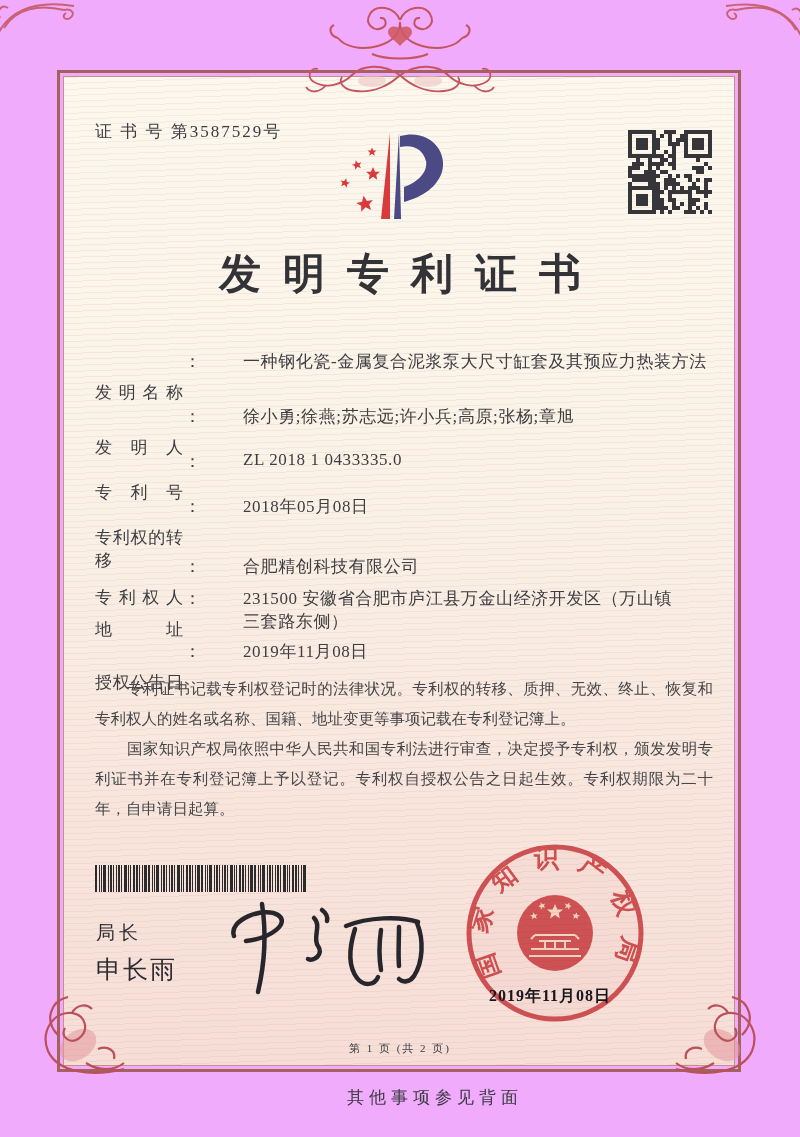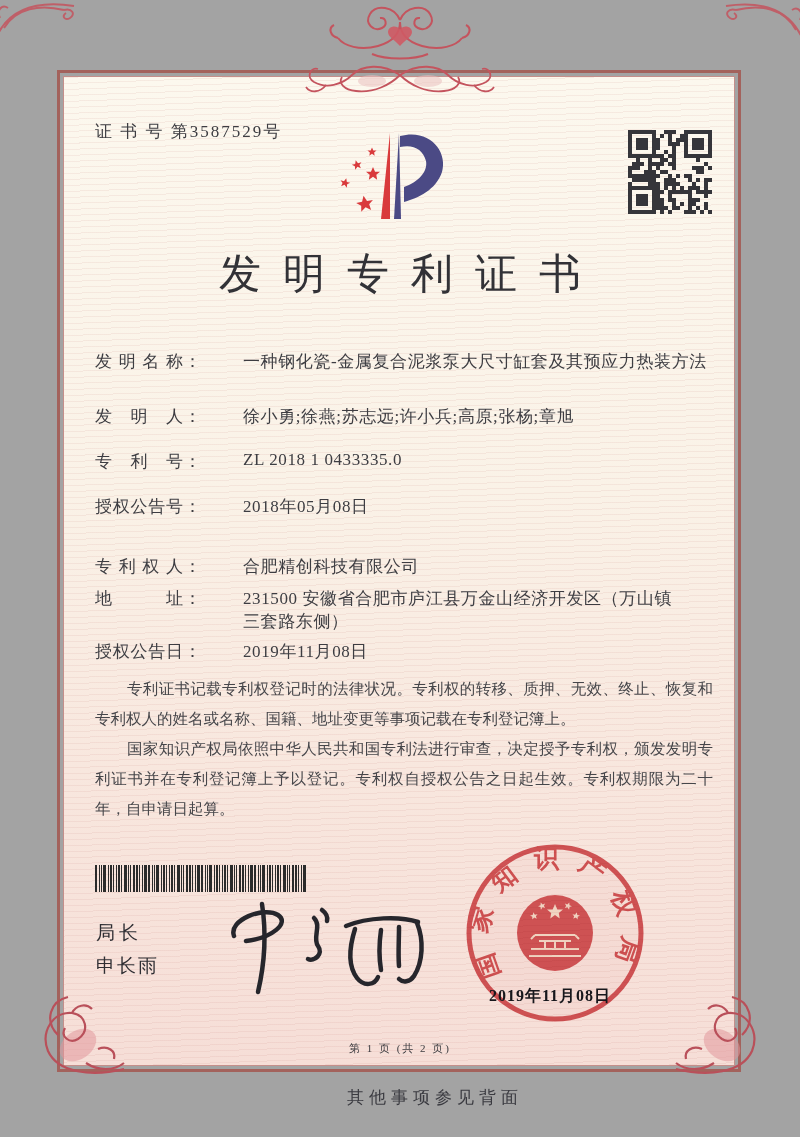--- a/index.html
+++ b/index.html
@@ -1,43 +1,43 @@
 <!DOCTYPE html>
 <html><head>
 <meta charset="utf-8">
 <style>
   html,body{margin:0;padding:0;background:#e9e7e0;}
-  .sheet{position:relative;width:800px;height:1137px;background:#a3a3a3;overflow:hidden;
+  .sheet{position:relative;width:800px;height:1137px;background:#f0abfc;overflow:hidden;
          font-family:"Liberation Serif","DejaVu Serif",serif;color:#3d3d42;}
   .abs{position:absolute;}
   
   .frame{position:absolute;left:57px;top:70px;width:684px;height:1002px;
          border:3px solid #a3625c;z-index:1;box-sizing:border-box;}
   .frame-i{position:absolute;inset:3px;border:1px solid #c58f8b;
            background:linear-gradient(180deg,#fcf8ee 0%,#faf2e7 42%,#f8e7de 70%,#f6ded7 100%);}
   .frame-i::after{content:"";position:absolute;inset:0;
            background:repeating-linear-gradient(178deg,rgba(196,120,116,0.11) 0 1px,rgba(0,0,0,0) 1px 6px);}
   .dec{z-index:2;}
   .content{z-index:3;}
   .cert-no{left:95px;top:120px;font-size:17px;letter-spacing:2px;z-index:3;}
-  .title{left:0;top:246px;width:100%;text-align:center;font-size:42px;font-weight:400;
+  .title{left:0;top:246px;width:100%;text-align:center;font-size:42px;font-weight:700;
          letter-spacing:22px;padding-left:22px;box-sizing:border-box;color:#323237;z-index:3;}
   .row{left:95px;font-size:17px;z-index:3;width:620px;}
-  .lab{display:inline-block;width:88px;text-align:justify;text-align-last:justify;vertical-align:top;}
+  .lab{display:inline-block;width:88px;text-align:justify;text-align-last:justify;vertical-align:top;margin-top:31px;}
   .colon{display:inline-block;vertical-align:top;margin:0 4px 0 1px;}
   .val{display:inline-block;vertical-align:top;letter-spacing:0.6px;white-space:pre-wrap;max-width:512px;margin-left:38px;}
   .pair2{position:absolute;left:280px;top:0;white-space:nowrap;}
   .r-name{top:350px;} .r-inv{top:405px;} .r-pat{top:450px;} .r-fil{top:495px;}
   .r-own{top:555px;} .r-addr{top:587px;} .r-grant{top:640px;}
   .paras{left:95px;top:674px;width:618px;font-size:15.5px;line-height:30px;
          text-align:justify;color:#46464a;z-index:3;}
   .paras p{margin:0;text-indent:32px;}
   .barcode{left:95px;top:865px;z-index:3;}
   .d-title{left:96px;top:920px;font-size:19px;letter-spacing:4px;color:#2e2e33;z-index:3;}
-  .d-name{left:96px;top:953px;font-size:19px;letter-spacing:2px;color:#2e2e33;z-index:3;}
+  .d-name{left:96px;top:953px;font-size:25px;letter-spacing:2px;color:#2e2e33;z-index:3;}
   .signature{left:218px;top:896px;z-index:4;}
   .seal{left:460px;top:838px;z-index:3;opacity:0.88;mix-blend-mode:multiply;}
   .seal-date{left:489px;top:986px;font-size:16px;font-weight:700;color:#17171c;
              letter-spacing:1px;z-index:4;}
   .page-no{left:0;top:1041px;width:100%;text-align:center;font-size:11px;
            letter-spacing:2px;color:#3c3c40;z-index:3;}
   .back-note{left:0;top:1086px;width:100%;text-align:center;font-size:17px;
              letter-spacing:5px;color:#3a3a40;z-index:3;padding-left:35px;}
 </style>
 </head>
@@ -296,21 +296,21 @@
   <div class="abs row r-name">
     <span class="lab">发明名称</span><span class="colon">：</span><span class="val">一种钢化瓷-金属复合泥浆泵大尺寸缸套及其预应力热装方法</span>
   </div>
   <div class="abs row r-inv">
     <span class="lab">发明人</span><span class="colon">：</span><span class="val">徐小勇;徐燕;苏志远;许小兵;高原;张杨;章旭</span>
   </div>
   <div class="abs row r-pat">
     <span class="lab">专利号</span><span class="colon">：</span><span class="val">ZL 2018 1 0433335.0</span>
   </div>
   <div class="abs row r-fil">
-    <span class="lab">授权公告号</span><span class="colon">：</span><span class="val">2018年05月08日</span>
+    <span class="lab">专利权的转移</span><span class="colon">：</span><span class="val">2018年05月08日</span>
   </div>
   <div class="abs row r-own">
     <span class="lab">专利权人</span><span class="colon">：</span><span class="val">合肥精创科技有限公司</span>
   </div>
   <div class="abs row r-addr">
     <span class="lab">地址</span><span class="colon">：</span><span class="val">231500 安徽省合肥市庐江县万金山经济开发区（万山镇
 三套路东侧）</span>
   </div>
   <div class="abs row r-grant">
     <span>

